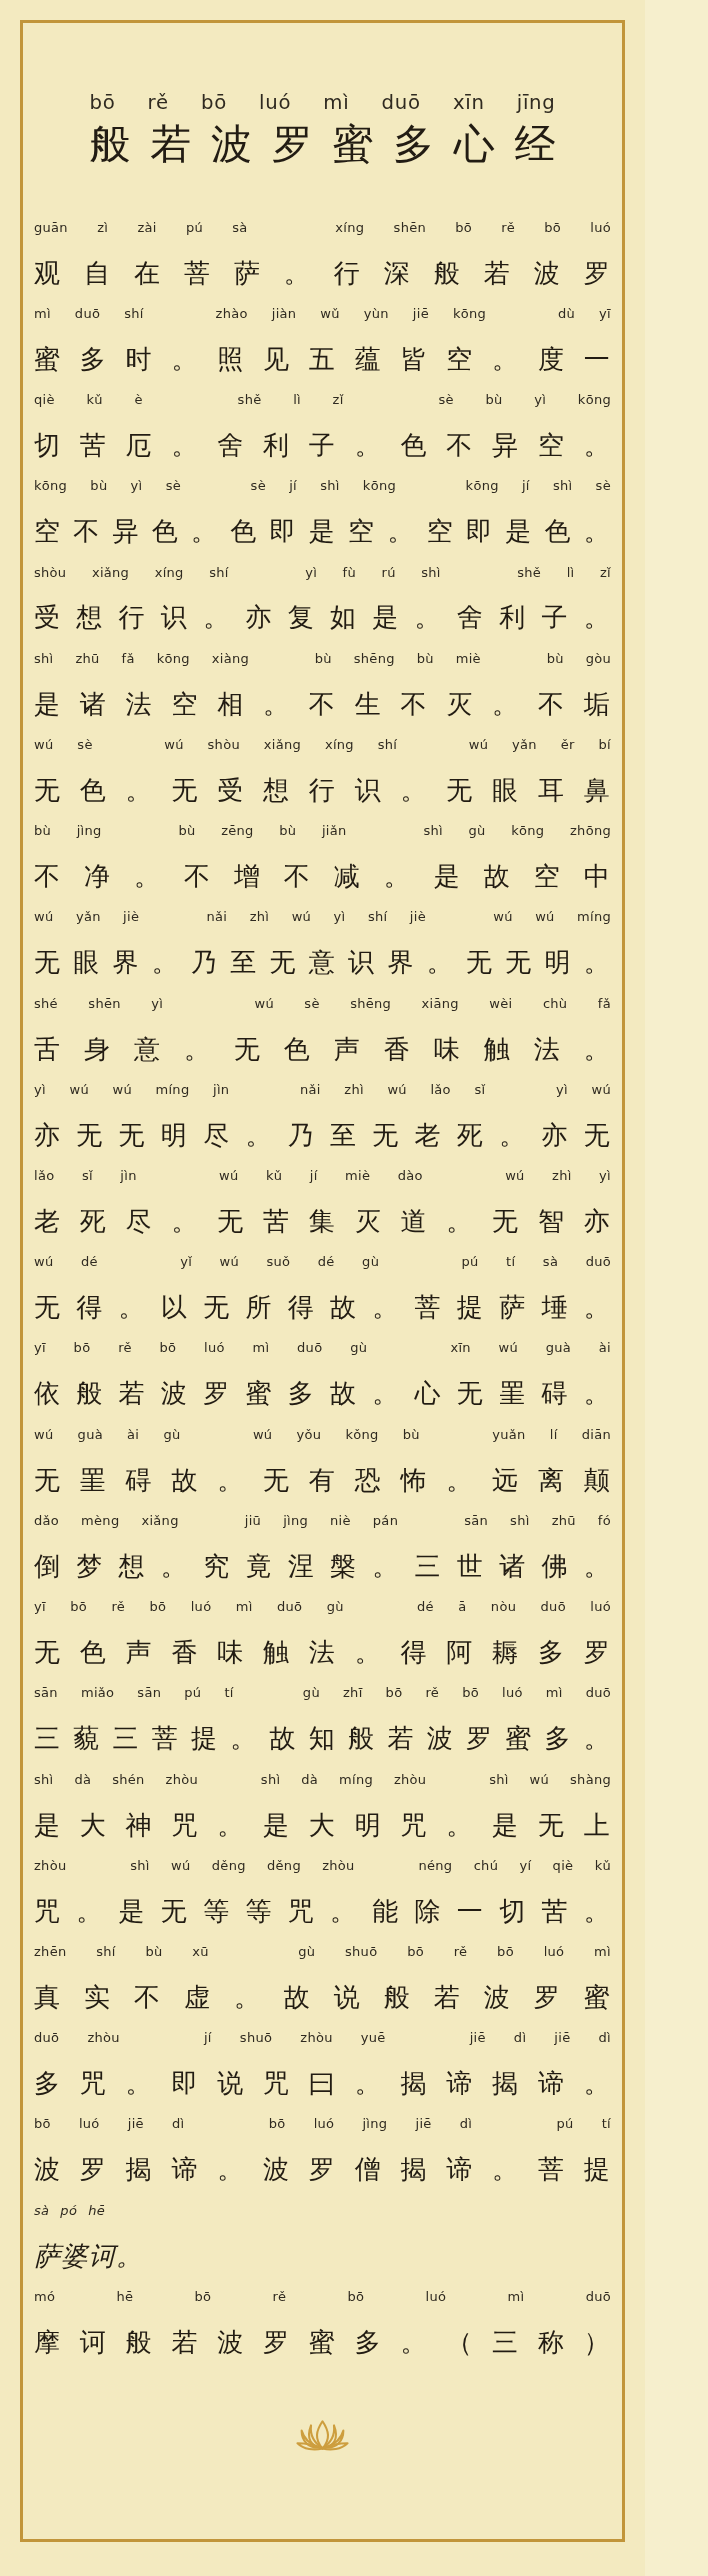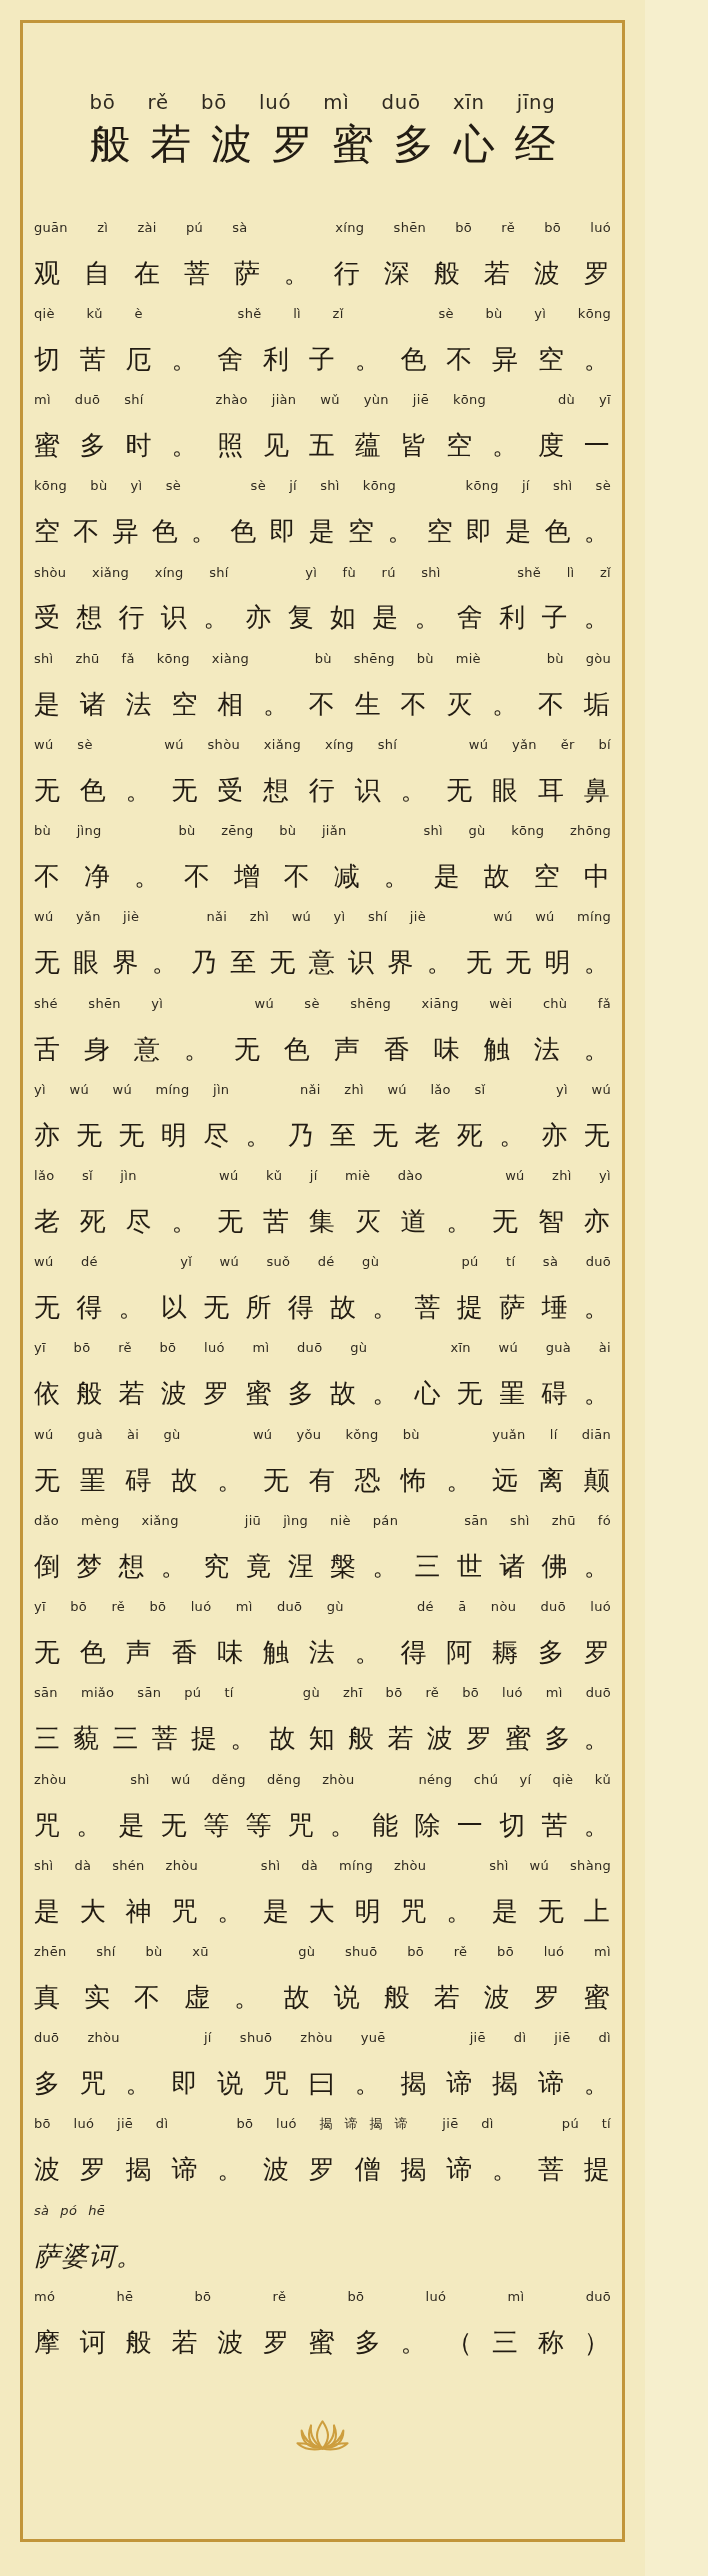--- a/index.html
+++ b/index.html
@@ -92,30 +92,30 @@
     </header>
 
     <main class="lines">
 
         <div class="line-pair">
           <div class="pinyin">guān zì zài pú sà   xíng shēn bō rě bō luó</div>
           <div class="hanzi">观自在菩萨。行深般若波罗</div>
         </div>
 
         <div class="line-pair">
+          <div class="pinyin">mì duō shí   zhào jiàn wǔ yùn jiē kōng   dù yī</div>
+          <div class="hanzi">蜜多时。照见五蕴皆空。度一</div>
+        </div>
+
+        <div class="line-pair">
           <div class="pinyin">qiè kǔ è   shě lì zǐ   sè bù yì kōng</div>
           <div class="hanzi">切苦厄。舍利子。色不异空。</div>
         </div>
 
         <div class="line-pair">
-          <div class="pinyin">mì duō shí   zhào jiàn wǔ yùn jiē kōng   dù yī</div>
-          <div class="hanzi">蜜多时。照见五蕴皆空。度一</div>
-        </div>
-
-        <div class="line-pair">
           <div class="pinyin">kōng bù yì sè   sè jí shì kōng   kōng jí shì sè</div>
           <div class="hanzi">空不异色。色即是空。空即是色。</div>
         </div>
 
         <div class="line-pair">
           <div class="pinyin">shòu xiǎng xíng shí   yì fù rú shì   shě lì zǐ</div>
           <div class="hanzi">受想行识。亦复如是。舍利子。</div>
         </div>
 
         <div class="line-pair">
@@ -177,41 +177,41 @@
           <div class="pinyin">yī bō rě bō luó mì duō gù   dé ā nòu duō luó</div>
           <div class="hanzi">无色声香味触法。得阿耨多罗</div>
         </div>
 
         <div class="line-pair">
           <div class="pinyin">sān miǎo sān pú tí   gù zhī bō rě bō luó mì duō</div>
           <div class="hanzi">三藐三菩提。故知般若波罗蜜多。</div>
         </div>
 
         <div class="line-pair">
+          <div class="pinyin">shì dà shén zhòu   shì dà míng zhòu   shì wú shàng</div>
+          <div class="hanzi">是大神咒。是大明咒。是无上</div>
+        </div>
+
+        <div class="line-pair">
           <div class="pinyin">zhòu   shì wú děng děng zhòu   néng chú yí qiè kǔ</div>
           <div class="hanzi">咒。是无等等咒。能除一切苦。</div>
         </div>
 
         <div class="line-pair">
-          <div class="pinyin">shì dà shén zhòu   shì dà míng zhòu   shì wú shàng</div>
-          <div class="hanzi">是大神咒。是大明咒。是无上</div>
-        </div>
-
-        <div class="line-pair">
           <div class="pinyin">zhēn shí bù xū   gù shuō bō rě bō luó mì</div>
           <div class="hanzi">真实不虚。故说般若波罗蜜</div>
         </div>
 
         <div class="line-pair">
           <div class="pinyin">duō zhòu   jí shuō zhòu yuē   jiē dì jiē dì</div>
           <div class="hanzi">多咒。即说咒曰。揭谛揭谛。</div>
         </div>
 
         <div class="line-pair">
-          <div class="pinyin">bō luó jiē dì   bō luó 揭谛揭谛 jiē dì   pú tí</div>
+          <div class="pinyin">bō luó jiē dì   bō luó jìng jiē dì   pú tí</div>
           <div class="hanzi">波罗揭谛。波罗僧揭谛。菩提</div>
         </div>
 
         <div class="line-pair">
           <div class="pinyin short">sà pó hē</div>
           <div class="hanzi short">萨婆诃。</div>
         </div>
 
         <div class="line-pair">
           <div class="pinyin">mó hē bō rě bō luó mì duō</div>

